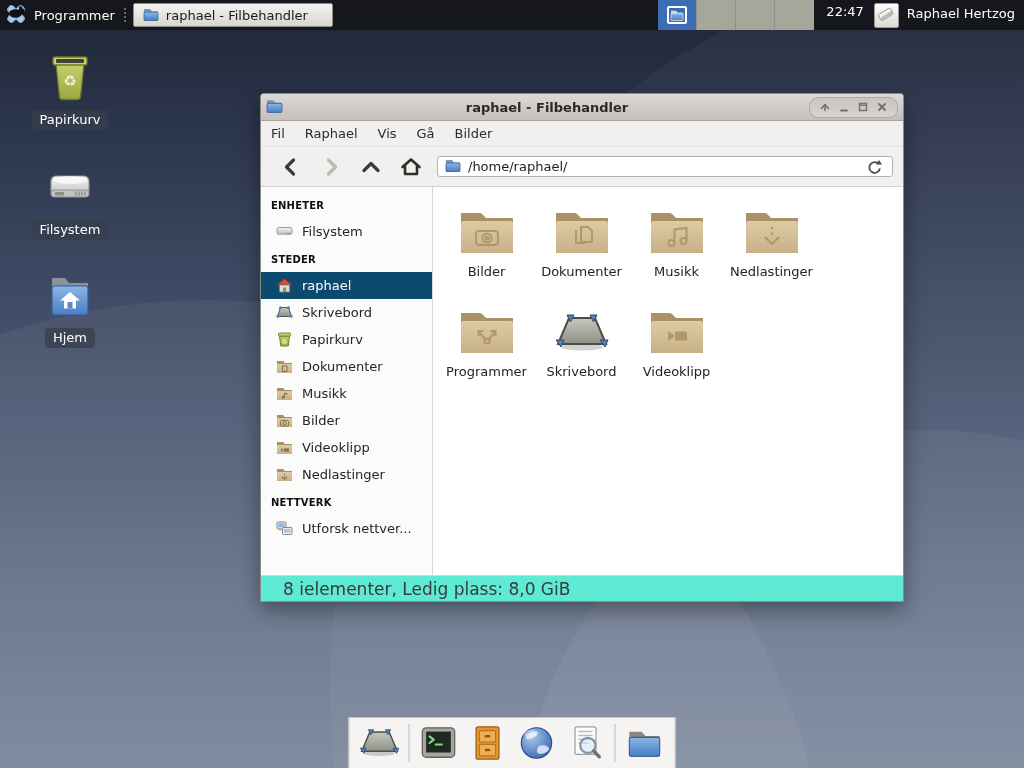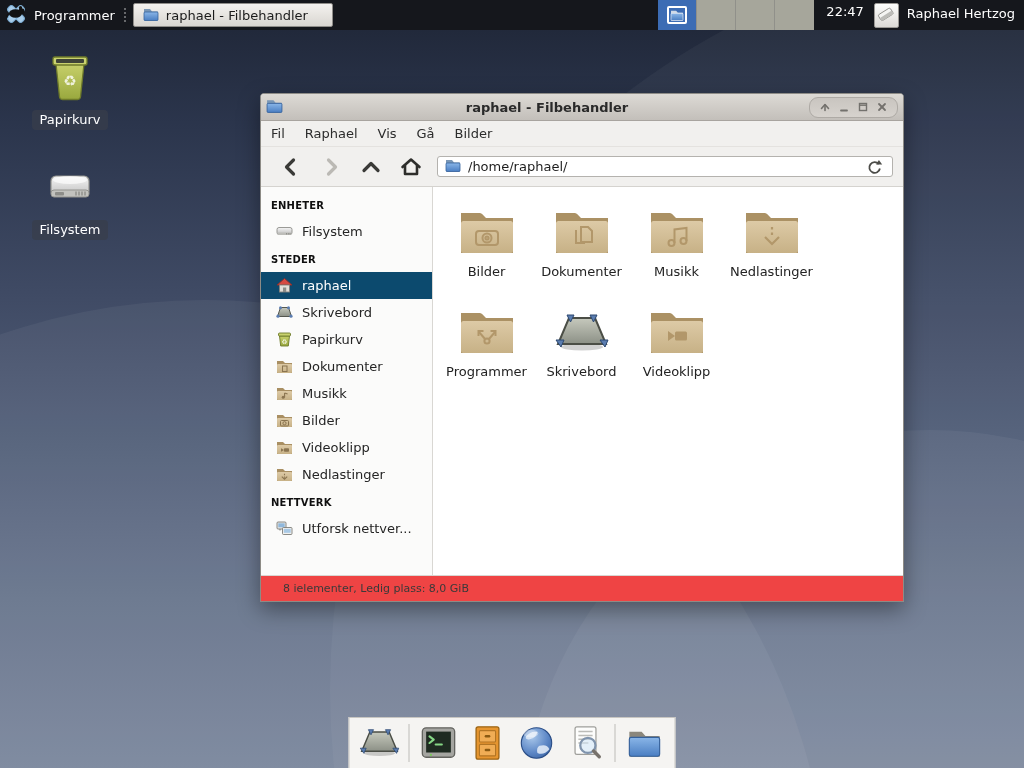--- a/index.html
+++ b/index.html
@@ -74,22 +74,22 @@
   .side-header { font-weight:bold; font-size:10px; color:#0f0f0f; padding:9px 0 7px 10px; letter-spacing:.2px; }
   .side-item { height:27px; display:flex; align-items:center; gap:9px; padding-left:15px; white-space:nowrap; }
   .side-item .sicon { width:17px; height:17px; flex:0 0 17px; display:flex; align-items:center; justify-content:center; }
   .side-item.selected { background:#0c4a6e; color:#fff; }
 
   .files { flex:1; background:#fff; padding:10px 0 0 6px; display:flex; flex-wrap:wrap; align-content:flex-start; }
   .file { width:95px; height:100px; display:flex; flex-direction:column; align-items:center; }
   .file .ficon { margin-top:9px; height:50px; display:flex; align-items:flex-end; }
   .file .flabel { margin-top:8px; font-size:13px; color:#232323; }
 
-  .statusbar { height:26px; flex:0 0 26px; background:#ef4444; border-top:1px solid #d8d6d2;
-    display:flex; align-items:center; padding-left:22px; font-size:11px; color:#3a3a3a; }
+  .statusbar { height:26px; flex:0 0 26px; background:#5eead4; border-top:1px solid #d8d6d2;
+    display:flex; align-items:center; padding-left:22px; font-size:17px; color:#3a3a3a; }
 
   
   #dock { position:absolute; left:50%; transform:translateX(-50%); bottom:0; height:51px;
     background:#f5f4f2; border:1px solid #c8c6c2; border-bottom:none;
     display:flex; align-items:center; padding:0 10px; gap:9px; z-index:45; }
   .dock-btn { width:40px; height:40px; display:flex; align-items:center; justify-content:center; }
   .dock-sep { width:1px; height:38px; background:#bdbbb7; }
 </style>
 </head>
 <body>
@@ -207,20 +207,31 @@
           <g stroke="#8d8d89" stroke-width="1.4">
             <line x1="30" y1="27.5" x2="30" y2="31.5"></line>
               <line x1="33" y1="27.5" x2="33" y2="31.5"></line>
             <line x1="36" y1="27.5" x2="36" y2="31.5"></line>
               <line x1="39" y1="27.5" x2="39" y2="31.5"></line>
           </g>
         </svg>
       </span>
       <span class="dlabel">Filsystem</span>
     </div>
+    <div class="dicon">
+      <span>
+        <svg width="48" height="46" viewBox="0 0 48 46">
+          <path d="M6 4 h13 l4 5 h19 v32 H6 Z" fill="#8d9299"></path>
+          <rect x="6" y="12" width="36" height="29" rx="2.5" fill="url(#bluefg)" stroke="#2f5d9c" stroke-width="1.2"></rect>
+          <path d="M24 18 l10 8.5 h-4 v8 h-12 v-8 h-4 Z" fill="#fff"></path>
+          <rect x="21.5" y="28" width="5" height="6.5" fill="#5e89c4"></rect>
+        </svg>
+      </span>
+      <span class="dlabel">Hjem</span>
+    </div>
   </div>
 
   <div id="fm">
     <div class="titlebar">
       <span>
         <svg width="17" height="15" viewBox="0 0 16 14">
           <path d="M1 2 h6 l2 2.5 h6 v9 H1 Z" fill="#7a97b6"></path>
           <rect x="1" y="5" width="14" height="8.5" rx="1" fill="url(#bluefg)" stroke="#36629c" stroke-width="0.8"></rect>
         </svg>
       </span>

